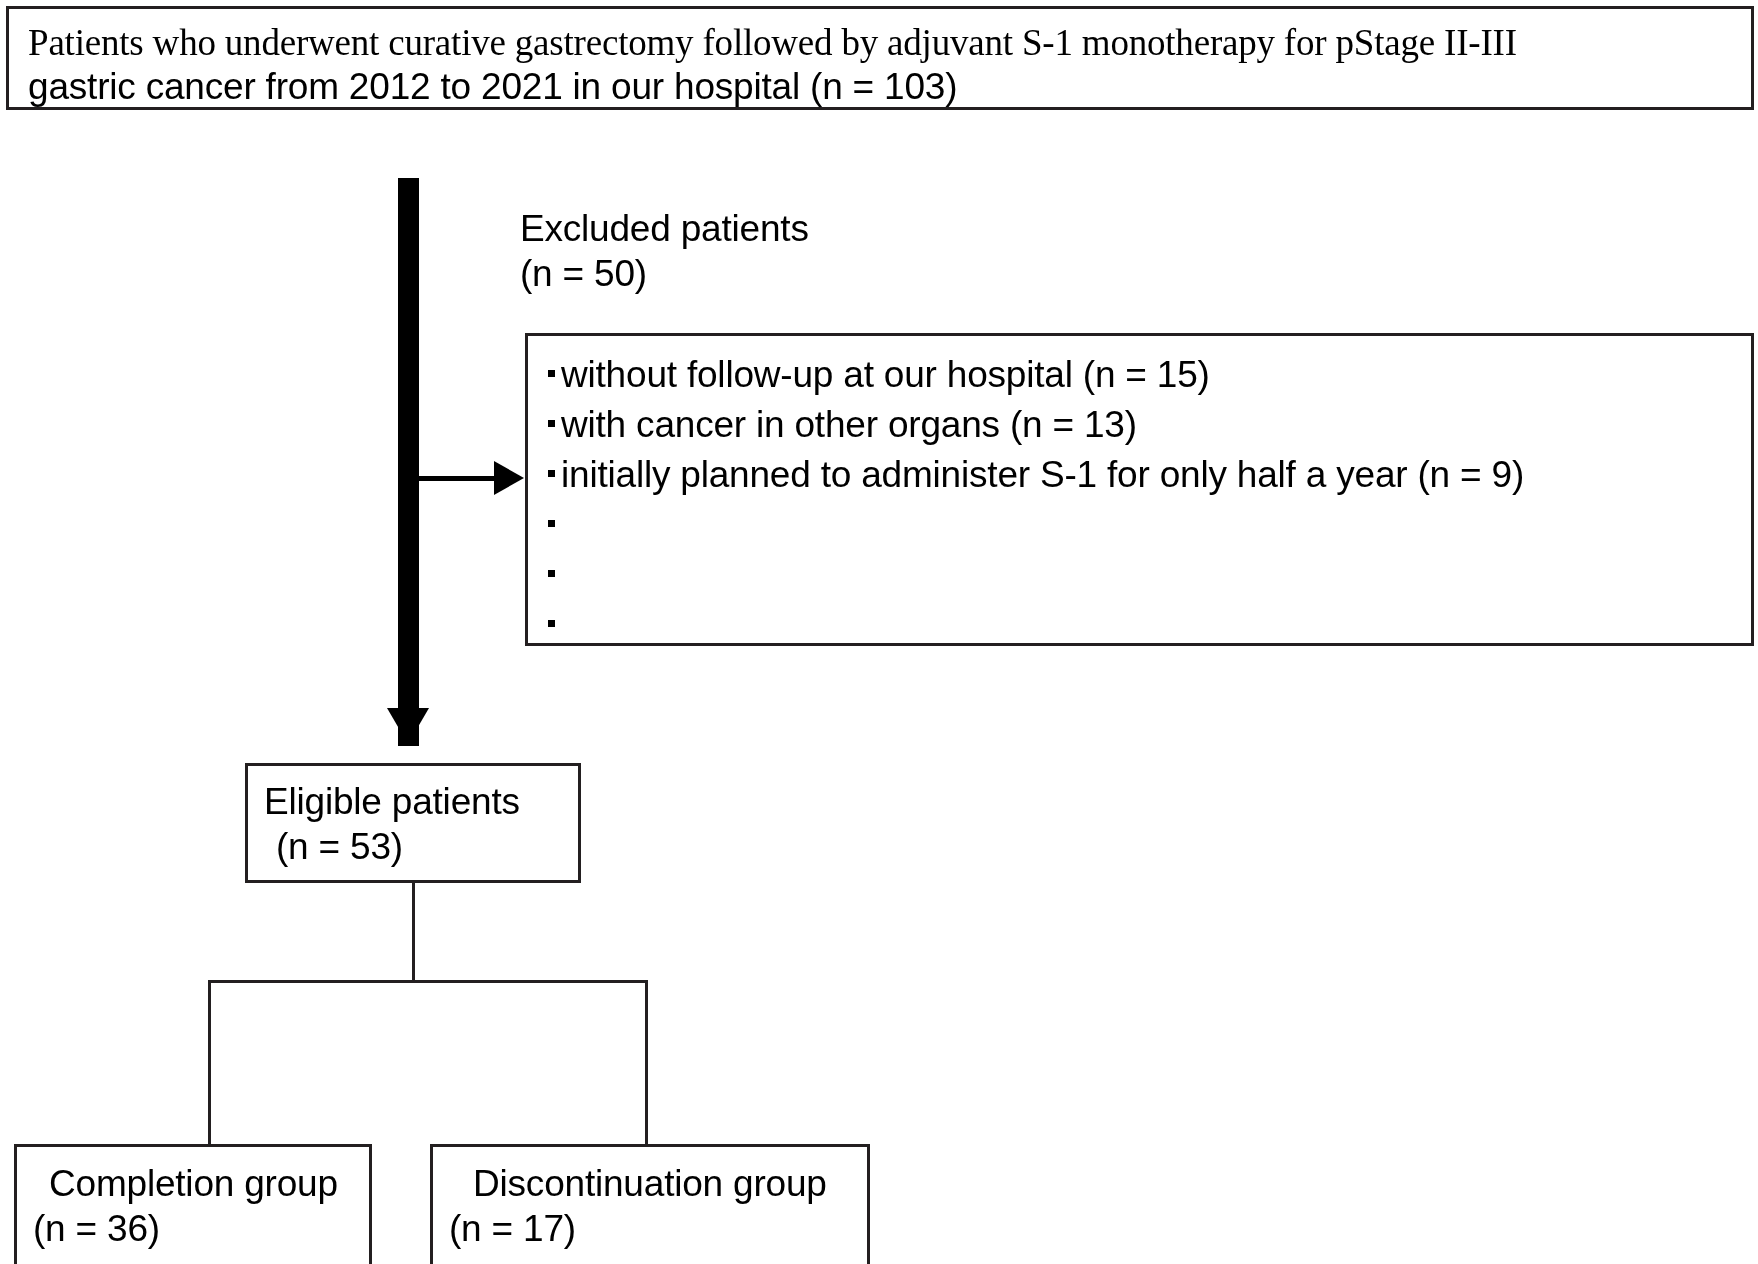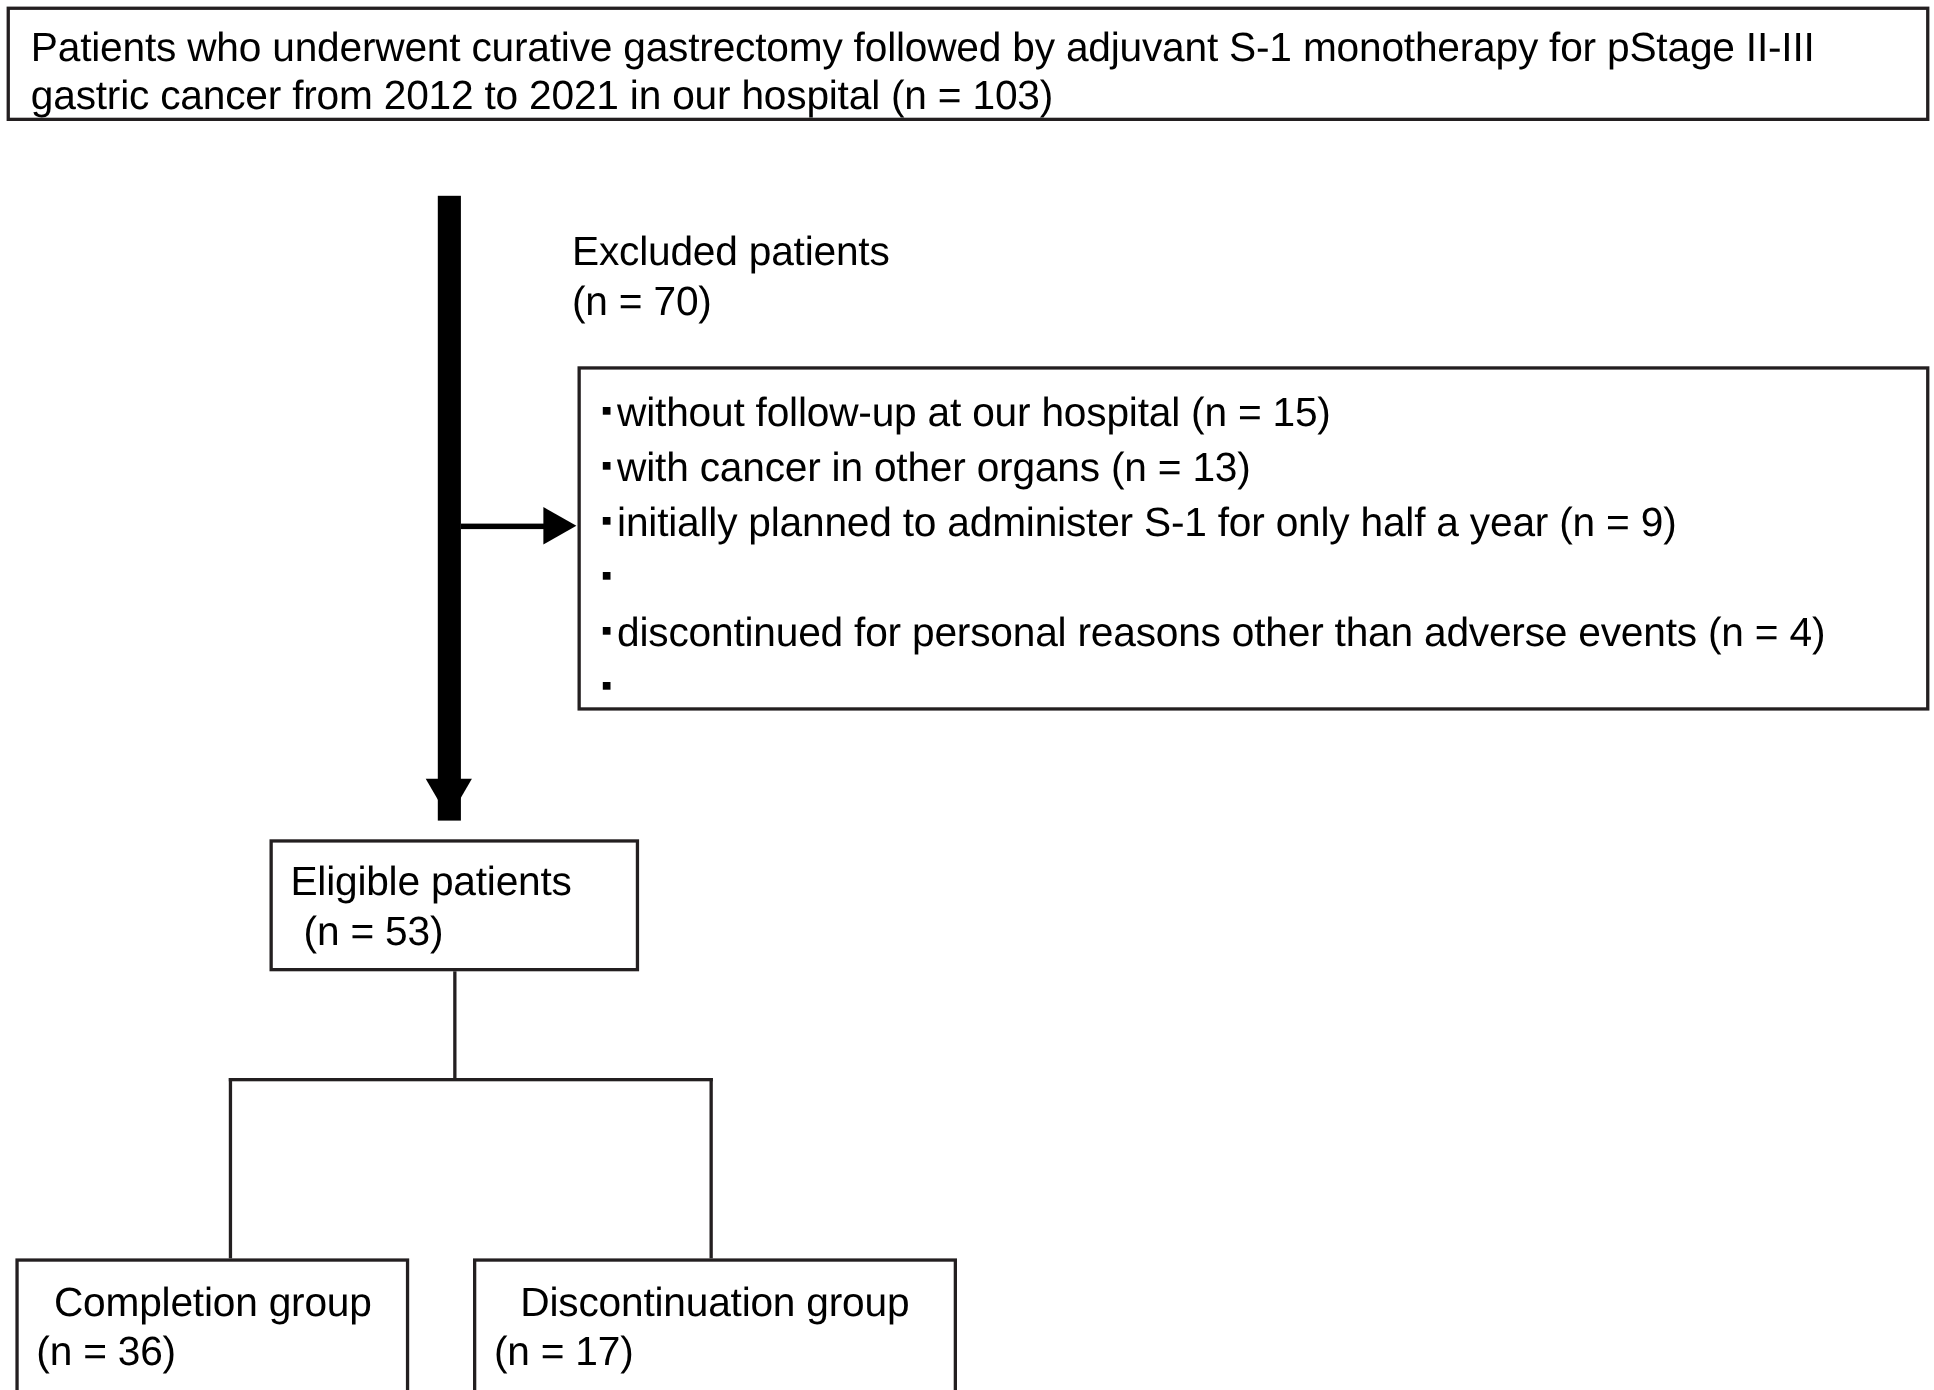--- a/index.html
+++ b/index.html
@@ -108,40 +108,40 @@
     border-left: 30px solid #000000;
   }
 </style>
 </head>
 <body>
 
 <div id="canvas">
 
   <div class="box" style="left:6px; top:6px; width:1748px; height:104px;">
   </div>
-  <div class="box-text" style="left:28px; top:19px;">Patients who underwent curative gastrectomy followed by adjuvant S-1 monotherapy for pStage II-III</div>
+  <div class="box-text" style="left:28px; top:19px;font-family:Liberation Serif, serif;">Patients who underwent curative gastrectomy followed by adjuvant S-1 monotherapy for pStage II-III</div>
   <div class="box-text" style="left:28px; top:63px;">gastric cancer from 2012 to 2021 in our hospital (n = 103)</div>
 
   <div class="thick-shaft" style="left:398px; top:178px; width:21px; height:568px;"></div>
   <div class="thick-head" style="left:387px; top:708px;"></div>
 
   <div class="harrow-shaft" style="left:419px; top:476px; width:78px;"></div>
   <div class="harrow-head" style="left:494px; top:461px;"></div>
 
   <div class="free-text" style="left:520px; top:205px;">Excluded patients</div>
-  <div class="free-text" style="left:520px; top:250px;">(n = 70)</div>
+  <div class="free-text" style="left:520px; top:250px;">(n = 50)</div>
 
   <div class="box" style="left:525px; top:333px; width:1229px; height:313px;"></div>
 
   <div class="bullet-list">
     <span class="bullet-row"><span class="bullet-mark"></span><span>without follow-up at our hospital (n = 15)</span></span>
     <span class="bullet-row"><span class="bullet-mark"></span><span>with cancer in other organs (n = 13)</span></span>
     <span class="bullet-row"><span class="bullet-mark"></span><span>initially planned to administer S-1 for only half a year (n = 9)</span></span>
     <span class="bullet-row"><span class="bullet-mark"></span></span>
-    <span class="bullet-row"><span class="bullet-mark"></span><span>discontinued for personal reasons other than adverse events (n = 4)</span></span>
+    <span class="bullet-row"><span class="bullet-mark"></span></span>
     <span class="bullet-row"><span class="bullet-mark"></span></span>
   </div>
 
   <div class="box" style="left:245px; top:763px; width:336px; height:120px;"></div>
   <div class="box-text" style="left:264px; top:778px;">Eligible patients</div>
   <div class="box-text" style="left:264px; top:823px;margin-left:12px;">(n = 53)</div>
 
   <div class="line-v" style="left:412px; top:883px; height:99px;"></div>
   <div class="line-h" style="left:208px; top:980px; width:440px;"></div>
   <div class="line-v" style="left:208px; top:980px; height:166px;"></div>

